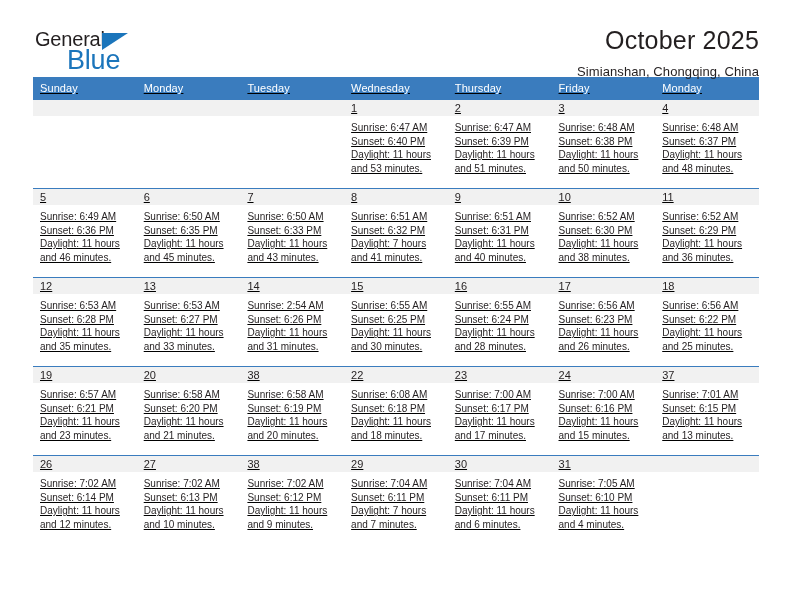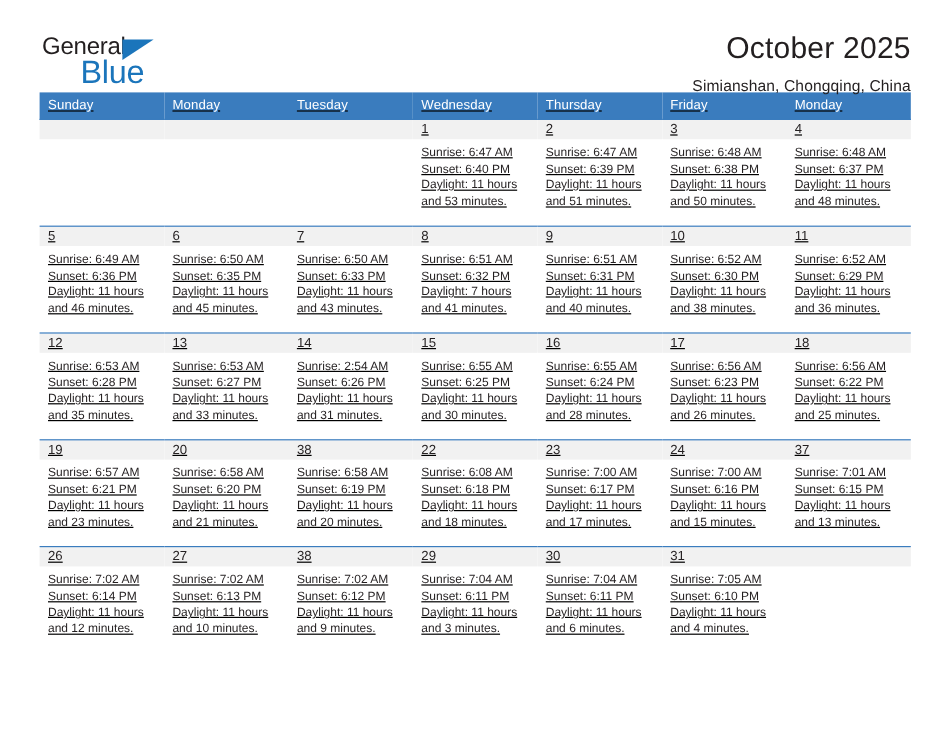--- a/index.html
+++ b/index.html
@@ -390,21 +390,21 @@
               <div>Sunrise: 7:02 AM</div>
               <div>Sunset: 6:12 PM</div>
               <div class="wrap">Daylight: 11 hours and 9 minutes.</div>
             </div>
           </td>
           <td>
             <div class="daynum-band">29</div>
             <div class="cell-body">
               <div>Sunrise: 7:04 AM</div>
               <div>Sunset: 6:11 PM</div>
-              <div class="wrap">Daylight: 11 hours and 3 minutes.</div>
+              <div class="wrap">Daylight: 7 hours and 7 minutes.</div>
             </div>
           </td>
           <td>
             <div class="daynum-band">30</div>
             <div class="cell-body">
               <div>Sunrise: 7:04 AM</div>
               <div>Sunset: 6:11 PM</div>
               <div class="wrap">Daylight: 11 hours and 6 minutes.</div>
             </div>
           </td>

